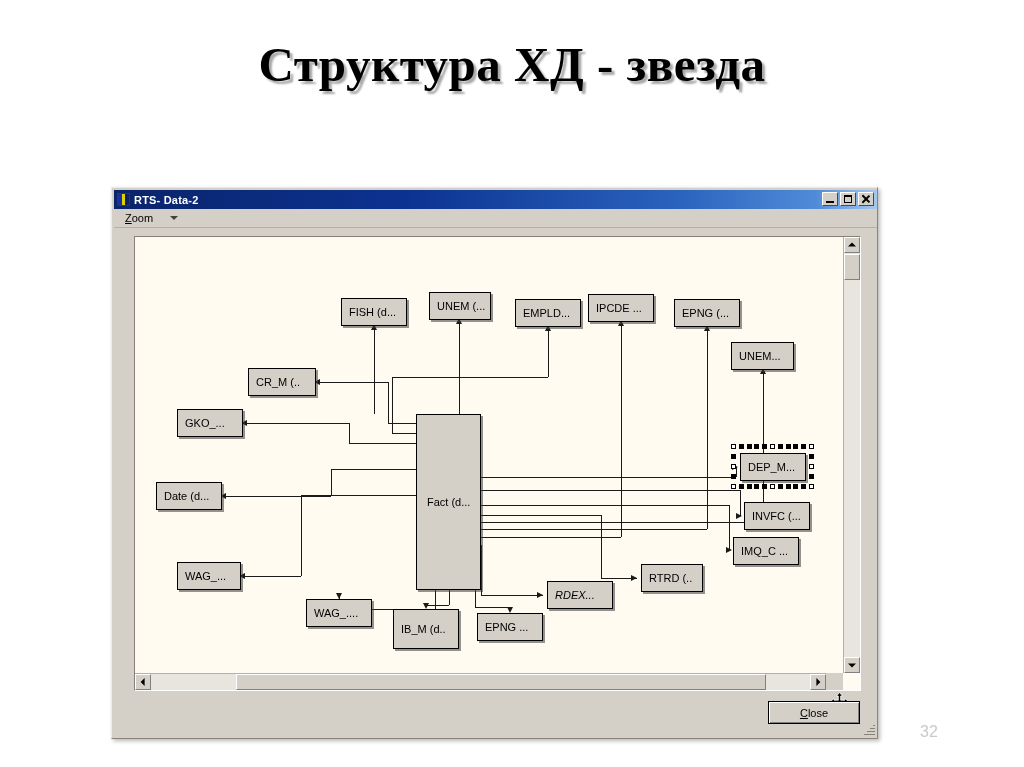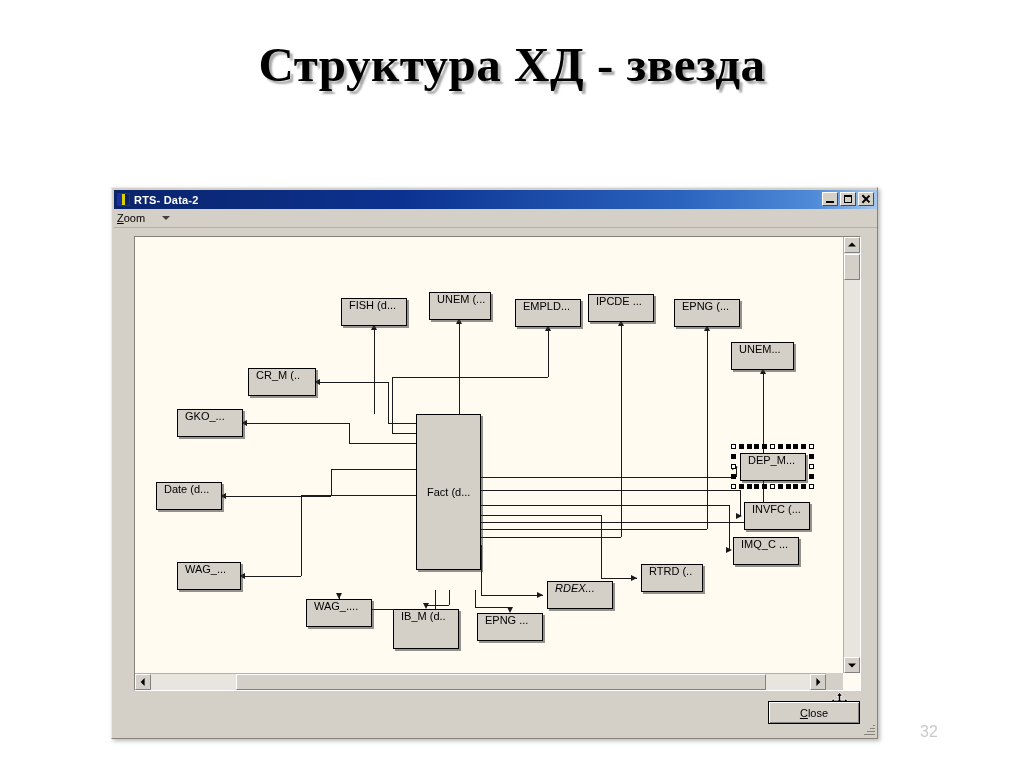--- a/index.html
+++ b/index.html
@@ -59,21 +59,21 @@
   .wbtn.max::before{left:3px;top:2px;width:8px;height:8px;background:transparent;border:1px solid #000;border-top-width:2px;box-sizing:border-box;}
   .wbtn.cls::before{left:6px;top:1px;width:1.5px;height:10px;transform:rotate(45deg);}
   .wbtn.cls::after{left:6px;top:1px;width:1.5px;height:10px;transform:rotate(-45deg);}
   
   #menubar{
     position:absolute;left:2px;top:21px;width:763px;height:19px;
     background:#d4d0c8;display:flex;align-items:center;
     border-bottom:1px solid #b5b0a6;box-sizing:border-box;
   }
   #menu-zoom{
-    font-size:11px;color:#000;display:flex;align-items:center;gap:17px;
+    font-size:11px;color:#000;margin-left:8px;display:flex;align-items:center;gap:17px;
     padding:1px 3px;white-space:nowrap;
   }
   #menu-zoom u{text-decoration:underline;}
   .caret{
     width:0;height:0;border-left:4px solid transparent;border-right:4px solid transparent;
     border-top:4px solid #404040;
   }
   
   #canvas-frame{
     position:absolute;left:22px;top:48px;width:727px;height:455px;
@@ -114,21 +114,21 @@
     border-right-color:#808080;border-bottom-color:#808080;box-sizing:border-box;
   }
   #move-cursor{
     position:absolute;left:718px;top:504px;width:19px;height:19px;
   }
   
   .node{
     position:absolute;background:#d4d0c8;
     border:1px solid #000;
     box-shadow:2px 2px 0 rgba(60,60,60,.55);
-    display:flex;align-items:flex-start;
+    display:flex;align-items:center;
     font-size:11px;color:#000;
     font-family:"Liberation Sans",sans-serif;
     box-sizing:border-box;white-space:nowrap;overflow:hidden;
   }
   .node span{padding-left:7px;}
   .node.fact span{padding-left:10px;}
   .node.fact{align-items:center;}
   .node.selected{z-index:6;}
   
   .handles{position:absolute;pointer-events:none;z-index:7;}
@@ -251,21 +251,21 @@
           <div class="arrow right" style="left: 591px; top: 310px;"></div>
           <div class="seg h" style="left: 346px; top: 253px; width: 259px; height: 1px;"></div>
           <div class="seg v" style="left: 605px; top: 253px; width: 1px; height: 26px;"></div>
           <div class="arrow right" style="left: 601px; top: 276px;"></div>
           <div class="seg h" style="left: 346px; top: 240px; width: 255px; height: 1px;"></div>
           <div class="seg v" style="left: 601px; top: 230px; width: 1px; height: 10px;"></div>
           <div class="arrow right" style="left: 597px; top: 227px;"></div>
         </div>
 
       <div id="nodes">
-          <div class="node fact" style="left: 281px; top: 177px; width: 65px; height: 156px;">
+          <div class="node fact" style="left: 281px; top: 177px; width: 65px; height: 176px;">
             <span>Fact (d...</span>
           </div>
           <div class="node" style="left: 206px; top: 61px; width: 66px; height: 28px;">
             <span>FISH (d...</span>
           </div>
           <div class="node" style="left: 294px; top: 55px; width: 62px; height: 28px;">
             <span>UNEM (...</span>
           </div>
           <div class="node" style="left: 380px; top: 62px; width: 66px; height: 28px;">
             <span>EMPLD...</span>

